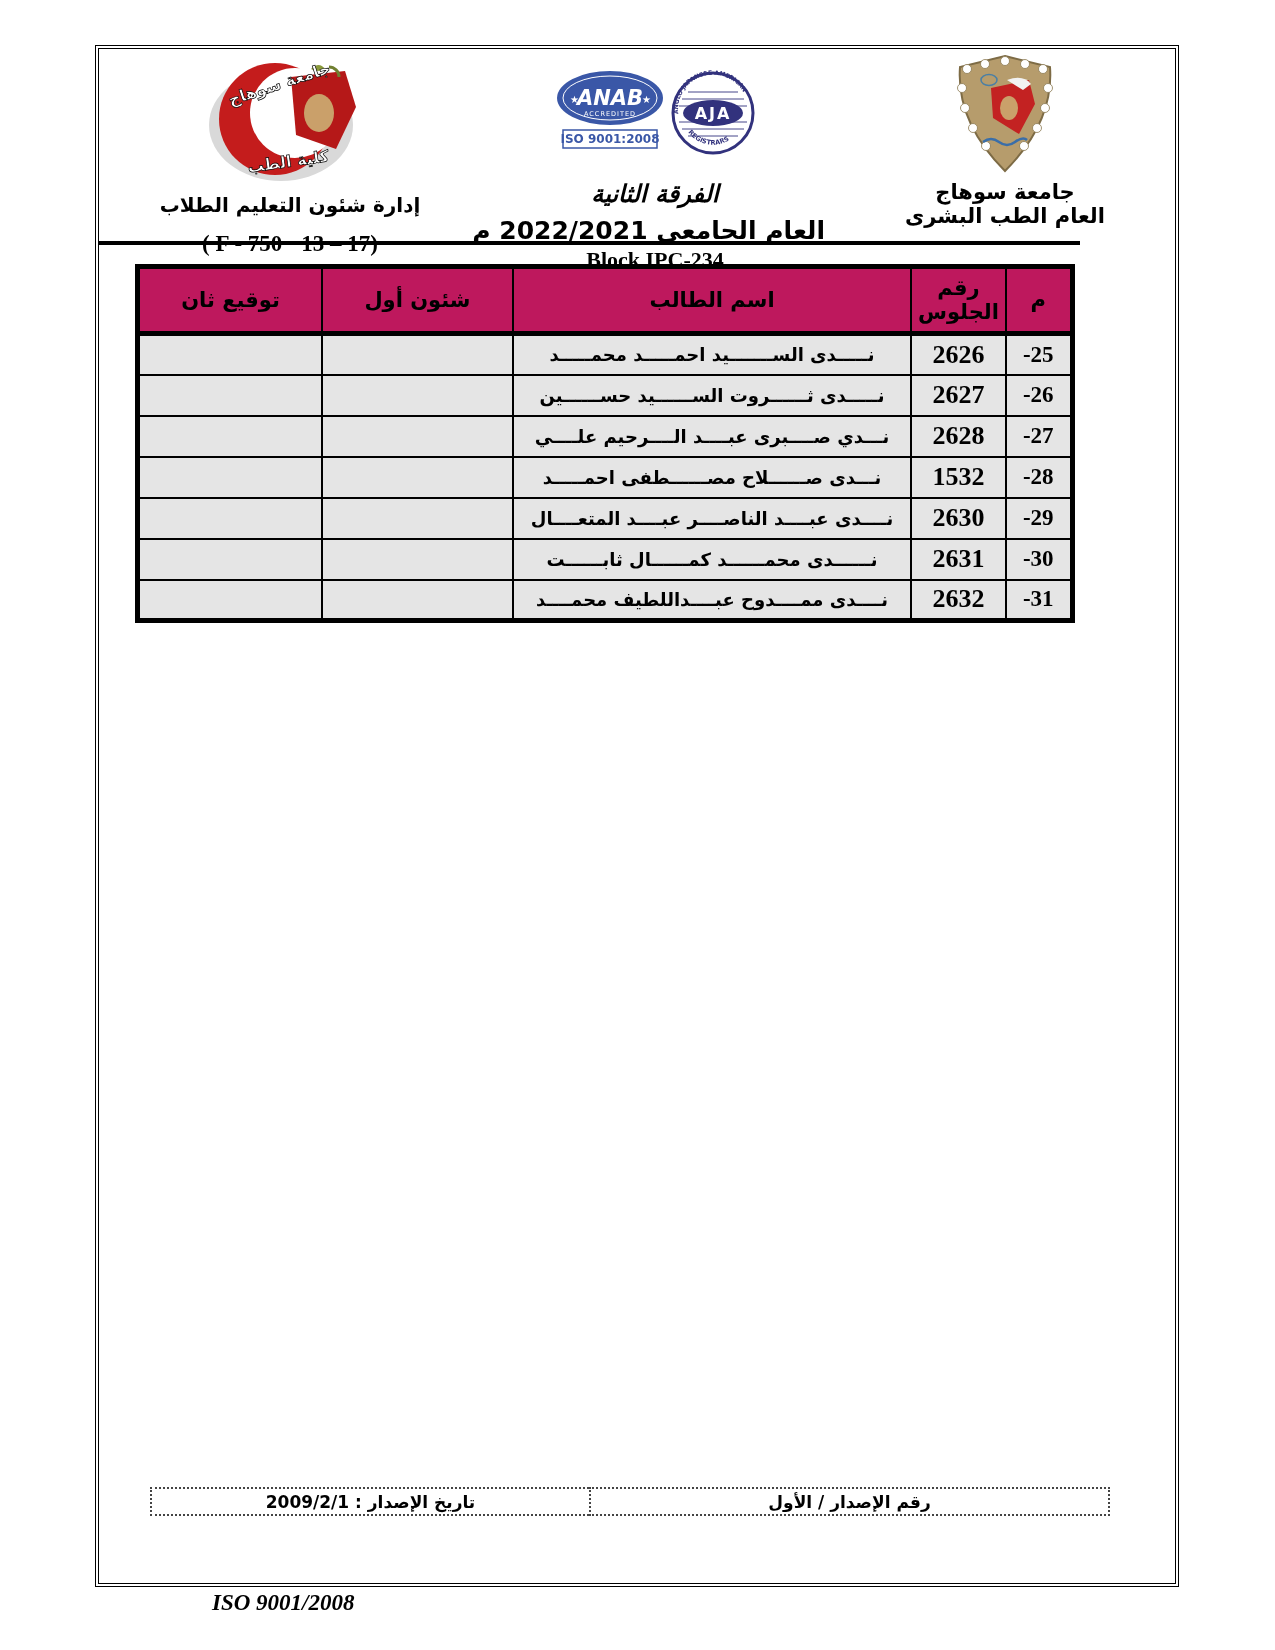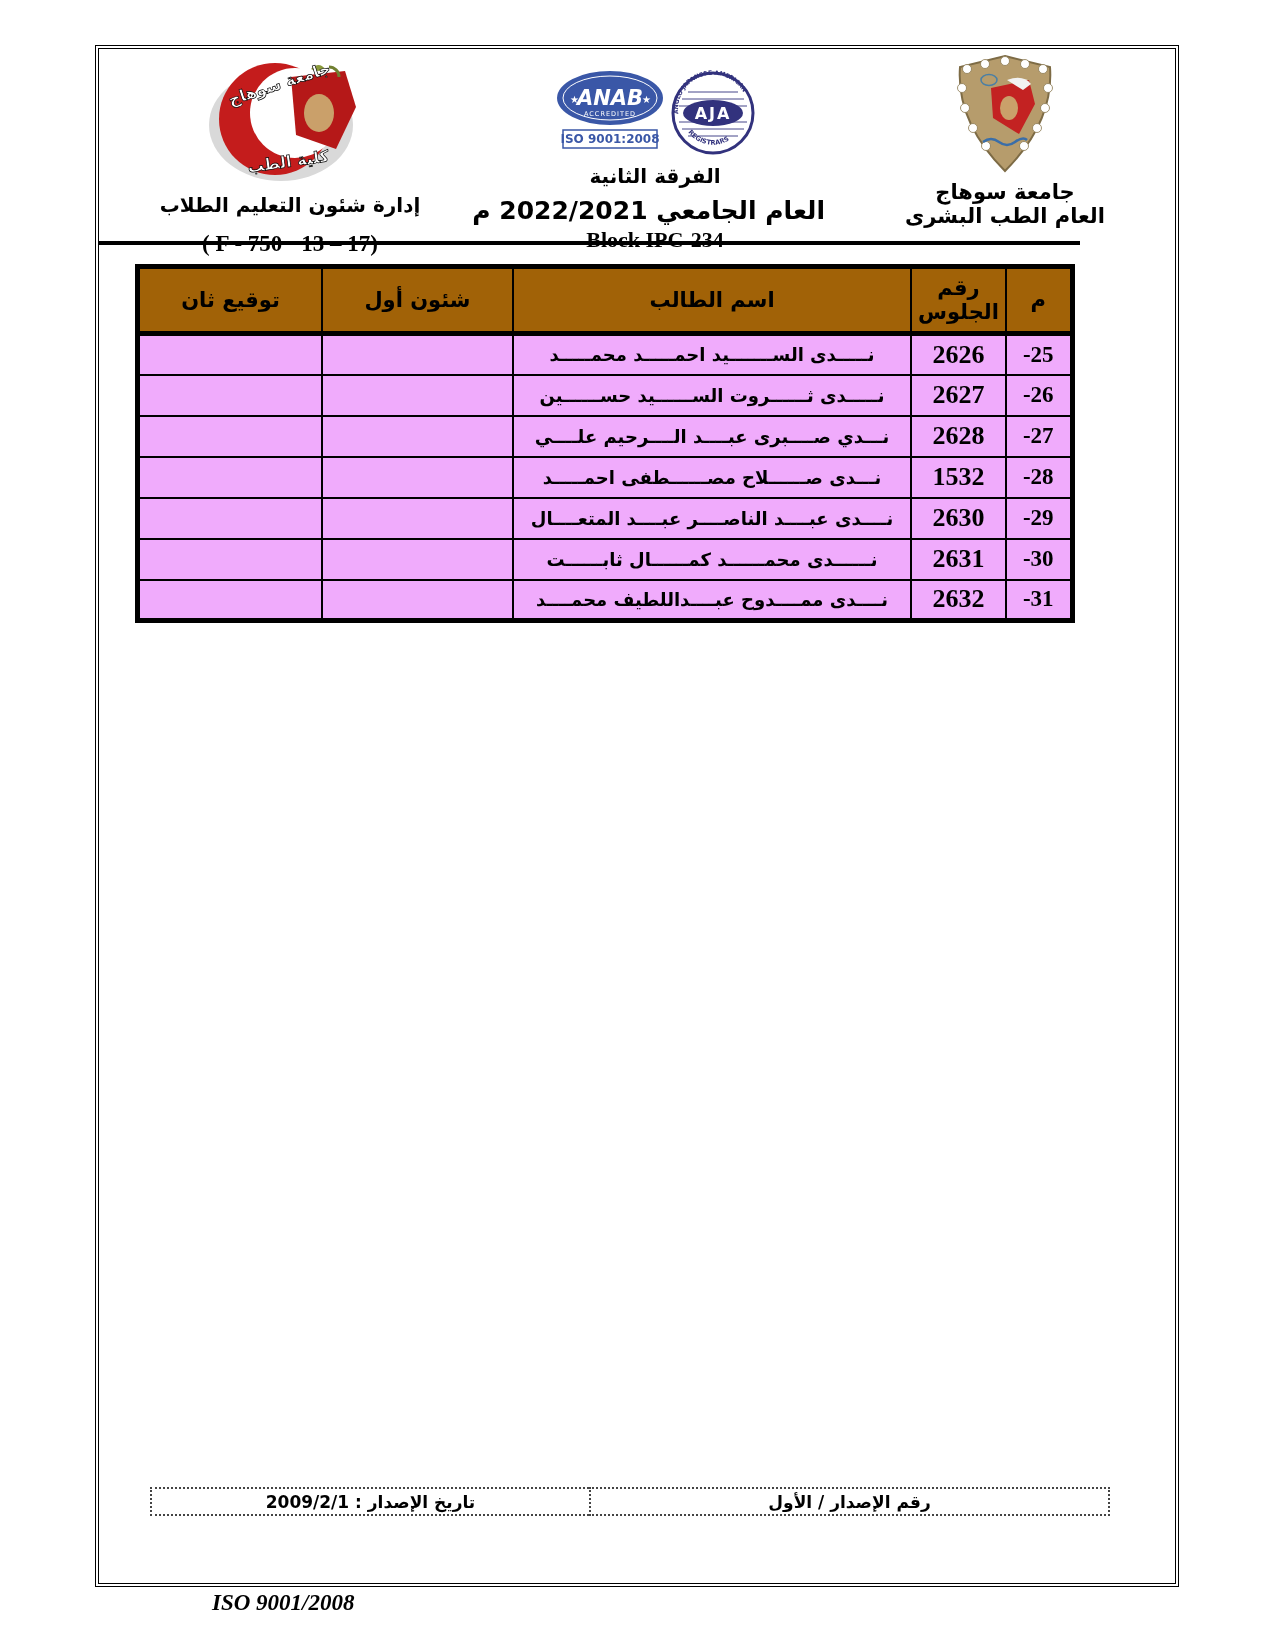--- a/index.html
+++ b/index.html
@@ -11,37 +11,37 @@
   .page-frame{
     position:absolute;left:95px;top:45px;width:1084px;height:1542px;
     border:4px double #000;box-sizing:border-box;background:#fff;
   }
   
   .hdr-left{position:absolute;left:140px;top:55px;width:300px;text-align:center;}
   .hdr-left .dept{font-weight:bold;font-size:20px;margin-top:2px;white-space:nowrap;}
   .hdr-left .form-code{font-family:"Liberation Serif",serif;font-weight:bold;font-size:23px;margin-top:14px;}
   .hdr-center{position:absolute;left:485px;top:70px;width:340px;text-align:center;}
   .logo-row{display:flex;justify-content:center;align-items:flex-start;gap:4px;}
-  .hdr-center .t1{font-weight:bold;font-size:20px;margin-top:8px;direction:rtl;}
+  .hdr-center .t1{font-weight:bold;font-size:24px;margin-top:24px;direction:rtl;font-style:italic;}
   .hdr-center .t2{font-weight:bold;font-size:25px;margin-top:8px;direction:rtl;white-space:nowrap;}
   .hdr-center .t3{font-family:"Liberation Serif",serif;font-weight:bold;font-size:22px;margin-top:2px;}
   .hdr-right{position:absolute;left:900px;top:52px;width:210px;text-align:center;}
   .hdr-right .uni,.hdr-right .fac{font-weight:bold;font-size:21px;white-space:nowrap;direction:rtl;}
   .hdr-rule{position:absolute;left:98px;top:241px;width:982px;height:4px;background:#000;}
   
   .roster{position:absolute;left:135px;top:264px;}
   table.roster-tbl{border-collapse:collapse;table-layout:fixed;width:940px;direction:rtl;}
   table.roster-tbl{border:5px solid #000;}
   table.roster-tbl thead th{
-    background:#a16207;border:2px solid #000;border-bottom:5px solid #000;
+    background:#be185d;border:2px solid #000;border-bottom:5px solid #000;
     height:62px;font-weight:bold;font-size:21px;padding:0 4px;vertical-align:middle;line-height:1.15;
   }
   table.roster-tbl tbody td{
     border:2px solid #000;height:41px;vertical-align:middle;text-align:center;
-    overflow:hidden;white-space:nowrap;padding:0 5px;box-sizing:border-box;background:#f0abfc;
+    overflow:hidden;white-space:nowrap;padding:0 5px;box-sizing:border-box;background:#e5e5e5;
   }
   td.idx{font-family:"Liberation Serif",serif;font-weight:bold;font-size:23px;direction:ltr;}
   td.seat{font-family:"Liberation Serif",serif;font-weight:bold;font-size:26px;direction:ltr;}
   td.name{font-weight:bold;font-size:18px;}
   td.sig{background:#fff;}
   
   .footer-tbl{position:absolute;left:150px;top:1487px;border-collapse:collapse;direction:rtl;}
   .footer-tbl td{
     border:2px dotted #444;height:25px;text-align:center;vertical-align:middle;
     font-weight:bold;font-size:17px;padding:0 6px;

